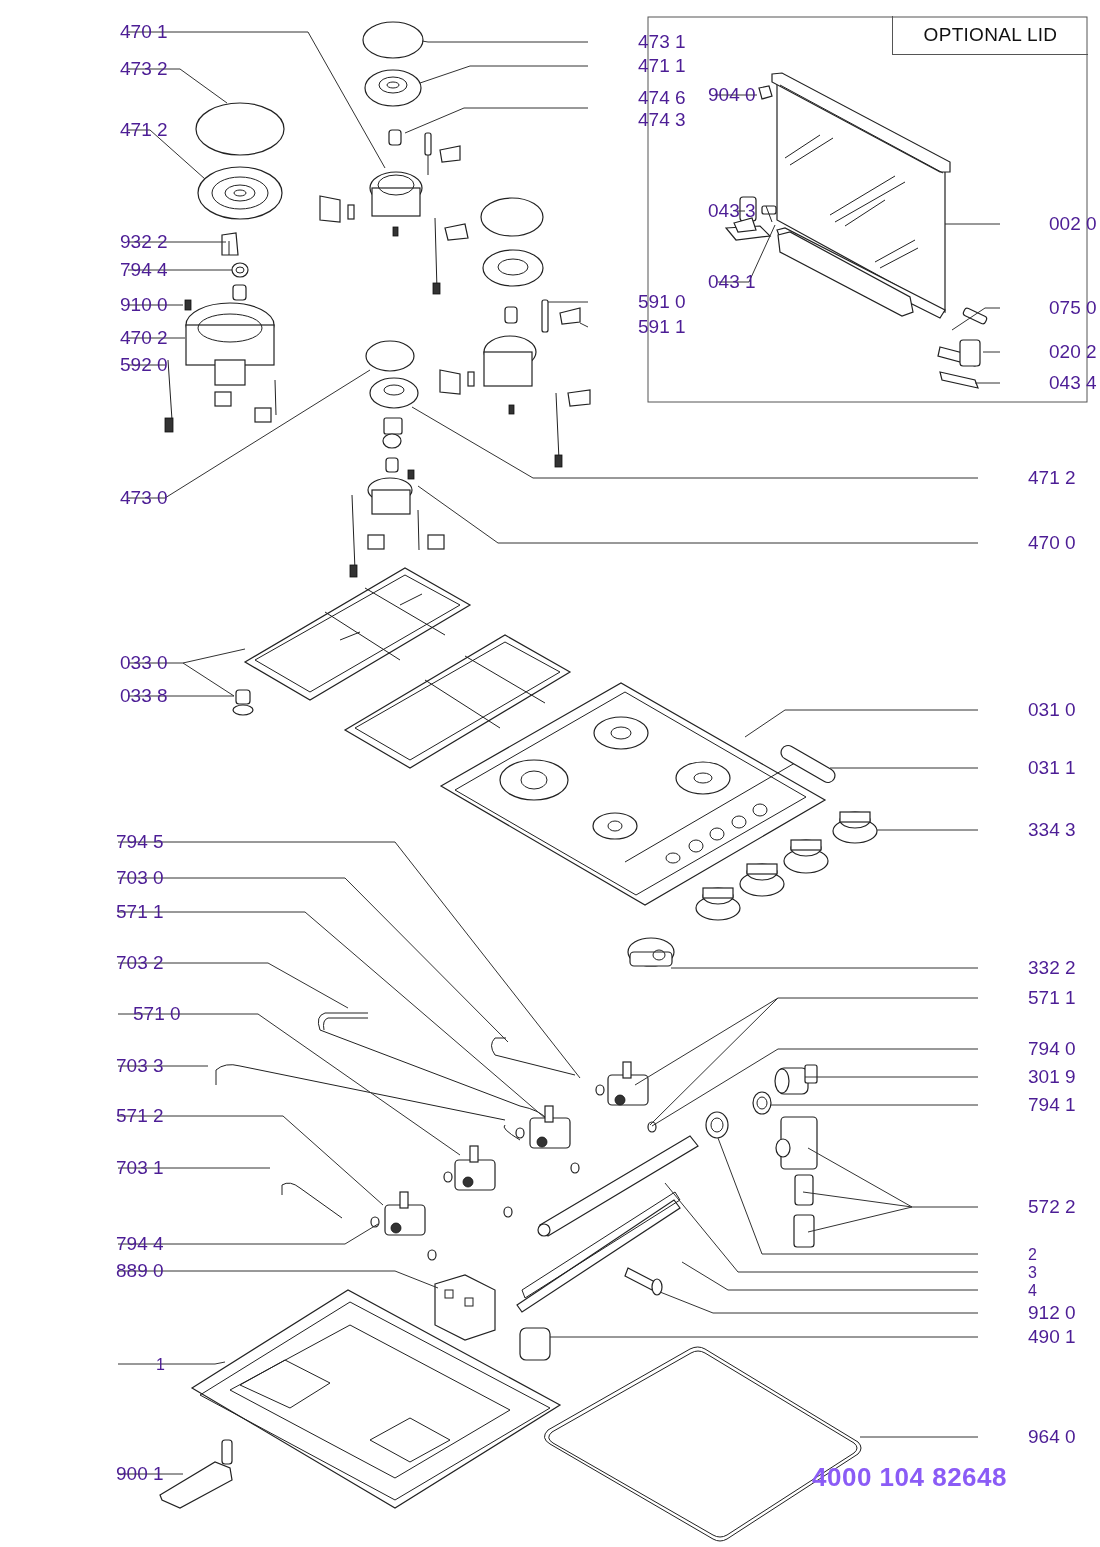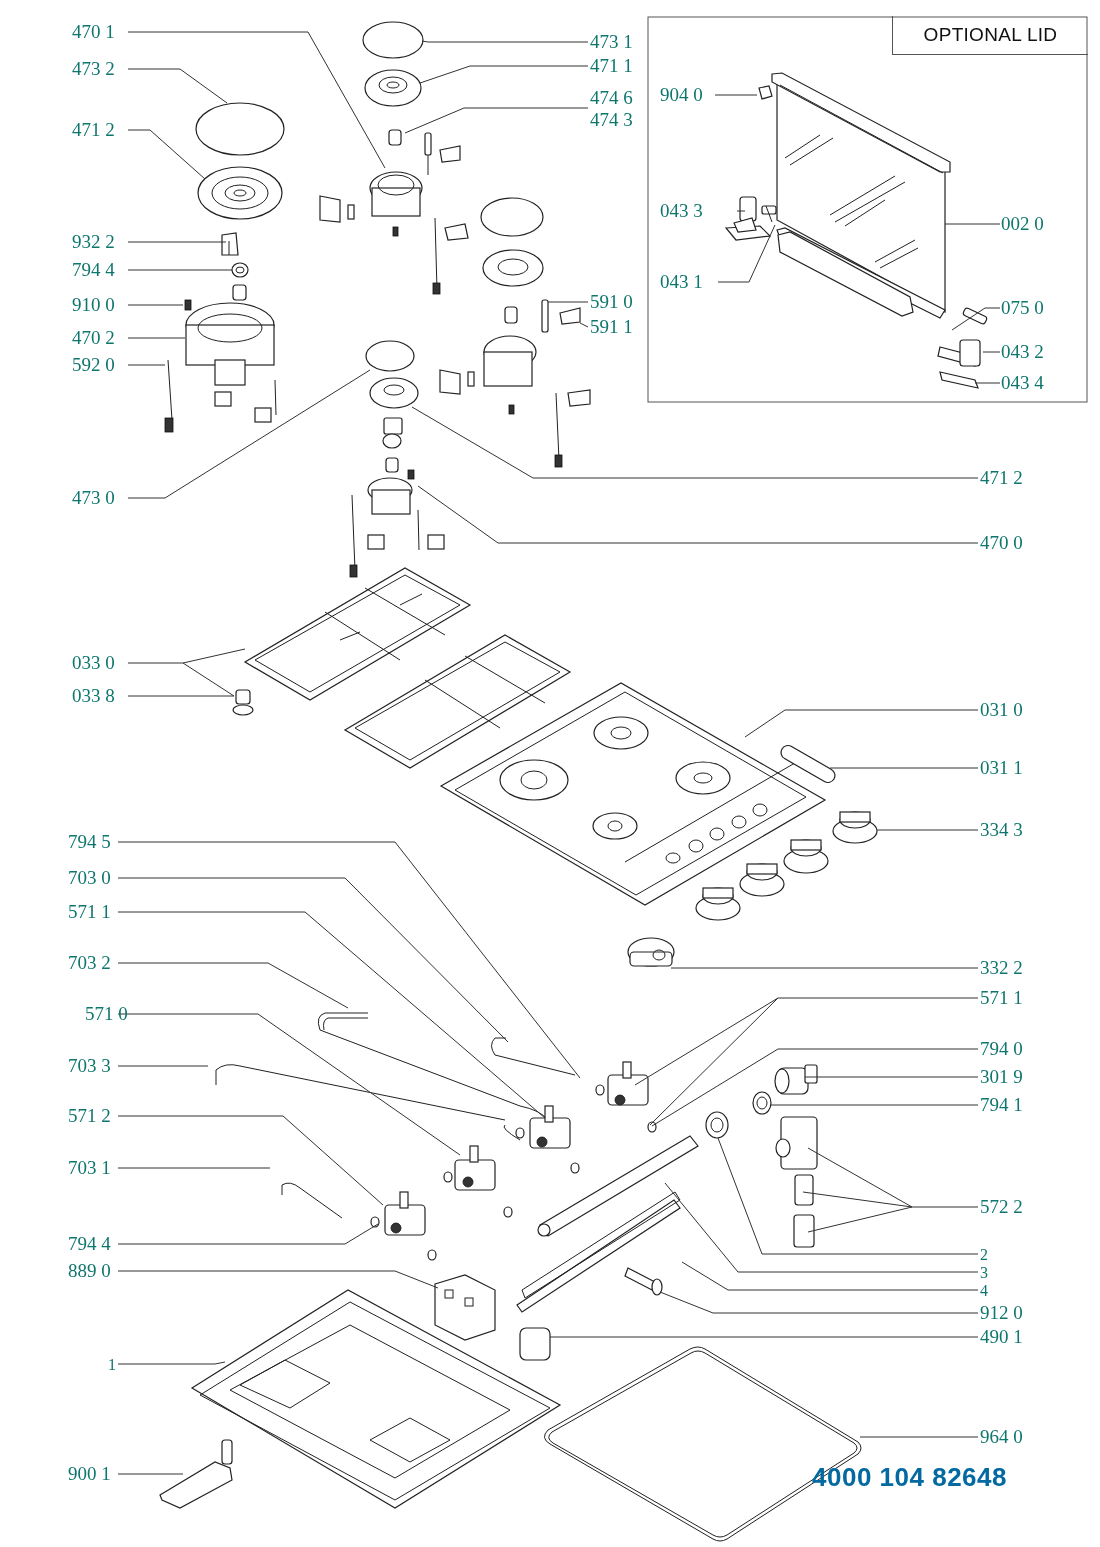--- a/index.html
+++ b/index.html
@@ -1,21 +1,21 @@
 <!DOCTYPE html>
 <html><head>
 <meta charset="utf-8">
 <style>
   html,body{margin:0;padding:0;background:#ffffff;}
   body{width:1100px;height:1547px;position:relative;overflow:hidden;font-family:"Liberation Sans",sans-serif;}
   #diagram{position:absolute;left:0;top:0;width:1100px;height:1547px;}
-  .lbl{position:absolute;font-family:Liberation Serif, serif;font-size:19px;color:#0f766e;line-height:20px;white-space:nowrap;}
+  .lbl{position:absolute;font-family:Liberation Sans, sans-serif;font-size:19px;color:#4c1d95;line-height:20px;white-space:nowrap;margin-left:48px;}
   .lbl.sm{font-size:16px;}
   .lid-title{position:absolute;left:892px;top:16px;width:195px;height:38px;border-left:1px solid #555;border-bottom:1px solid #555;font-size:19px;color:#111;display:flex;align-items:center;justify-content:center;letter-spacing:0.3px;}
-  .docnum{position:absolute;left:812px;top:1462px;font-family:"Liberation Sans",sans-serif;font-weight:bold;font-size:26px;color:#0369a1;letter-spacing:0.5px;}
+  .docnum{position:absolute;left:812px;top:1462px;font-family:"Liberation Sans",sans-serif;font-weight:bold;font-size:26px;color:#8b5cf6;letter-spacing:0.5px;}
   svg .ln{stroke:#333;stroke-width:1;fill:none;}
   svg .pt{stroke:#222;stroke-width:1.2;fill:#fff;}
   svg .pt2{stroke:#222;stroke-width:1;fill:none;}
   svg .dk{fill:#333;stroke:#111;stroke-width:0.8;}
 </style>
 </head>
 <body>
 
 <svg id="diagram" viewBox="0 0 1100 1547" xmlns="http://www.w3.org/2000/svg">
 
@@ -390,21 +390,21 @@
 <div class="lbl" style="left:590px;top:88px">474 6</div>
 <div class="lbl" style="left:590px;top:110px">474 3</div>
 <div class="lbl" style="left:590px;top:292px">591 0</div>
 <div class="lbl" style="left:590px;top:317px">591 1</div>
 
 <div class="lbl" style="left:660px;top:85px">904 0</div>
 <div class="lbl" style="left:660px;top:201px">043 3</div>
 <div class="lbl" style="left:660px;top:272px">043 1</div>
 <div class="lbl" style="left:1001px;top:214px">002 0</div>
 <div class="lbl" style="left:1001px;top:298px">075 0</div>
-<div class="lbl" style="left:1001px;top:342px">043 2</div>
+<div class="lbl" style="left:1001px;top:342px">020 2</div>
 <div class="lbl" style="left:1001px;top:373px">043 4</div>
 
 <div class="lbl" style="left:980px;top:468px">471 2</div>
 <div class="lbl" style="left:980px;top:533px">470 0</div>
 <div class="lbl" style="left:980px;top:700px">031 0</div>
 <div class="lbl" style="left:980px;top:758px">031 1</div>
 <div class="lbl" style="left:980px;top:820px">334 3</div>
 <div class="lbl" style="left:980px;top:958px">332 2</div>
 <div class="lbl" style="left:980px;top:988px">571 1</div>
 <div class="lbl" style="left:980px;top:1039px">794 0</div>

